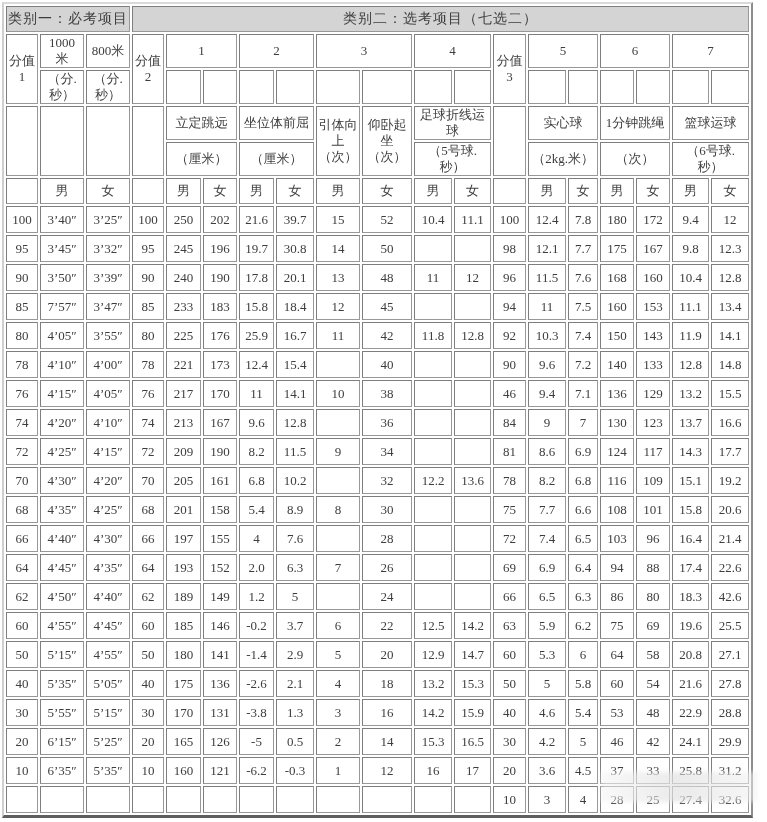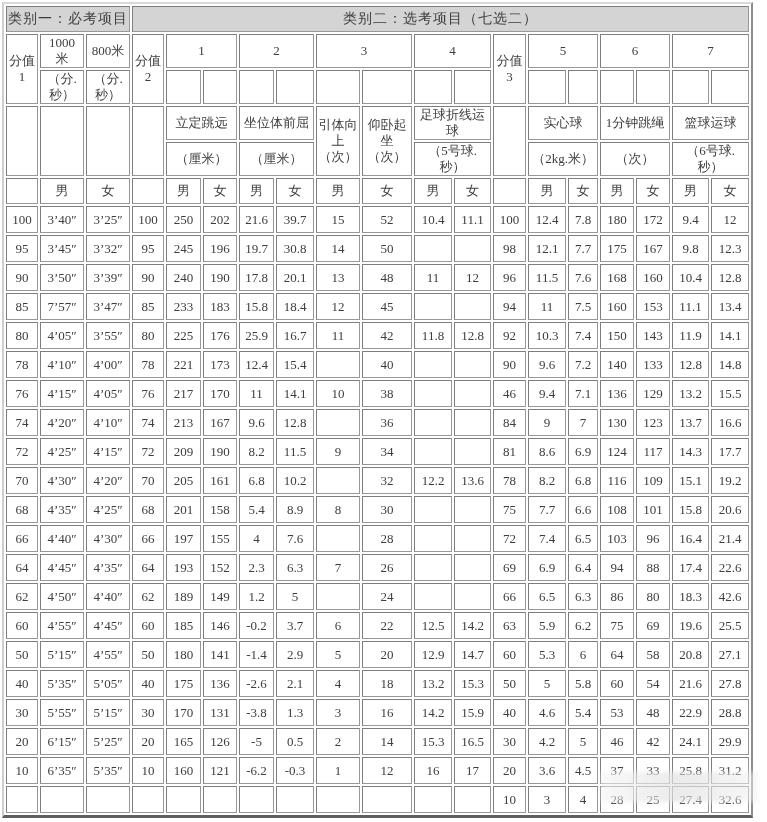--- a/index.html
+++ b/index.html
@@ -419,21 +419,21 @@
           <td>16.4</td>
           <td>21.4</td>
         </tr>
         <tr class="r-data">
           <td>64</td>
           <td>4’45″</td>
           <td>4’35″</td>
           <td>64</td>
           <td>193</td>
           <td>152</td>
-          <td>2.3</td>
+          <td>2.0</td>
           <td>6.3</td>
           <td>7</td>
           <td>26</td>
           <td></td>
           <td></td>
           <td>69</td>
           <td>6.9</td>
           <td>6.4</td>
           <td>94</td>
           <td>88</td>

